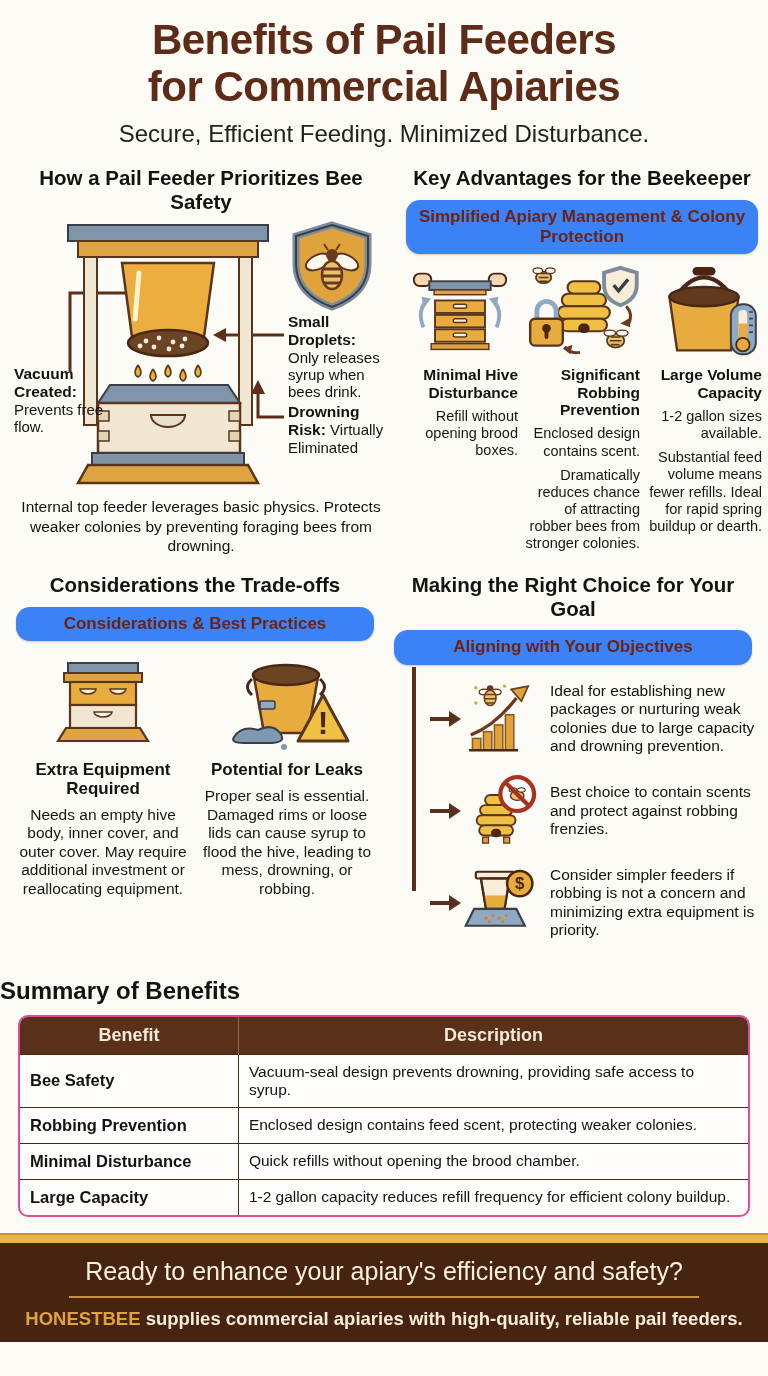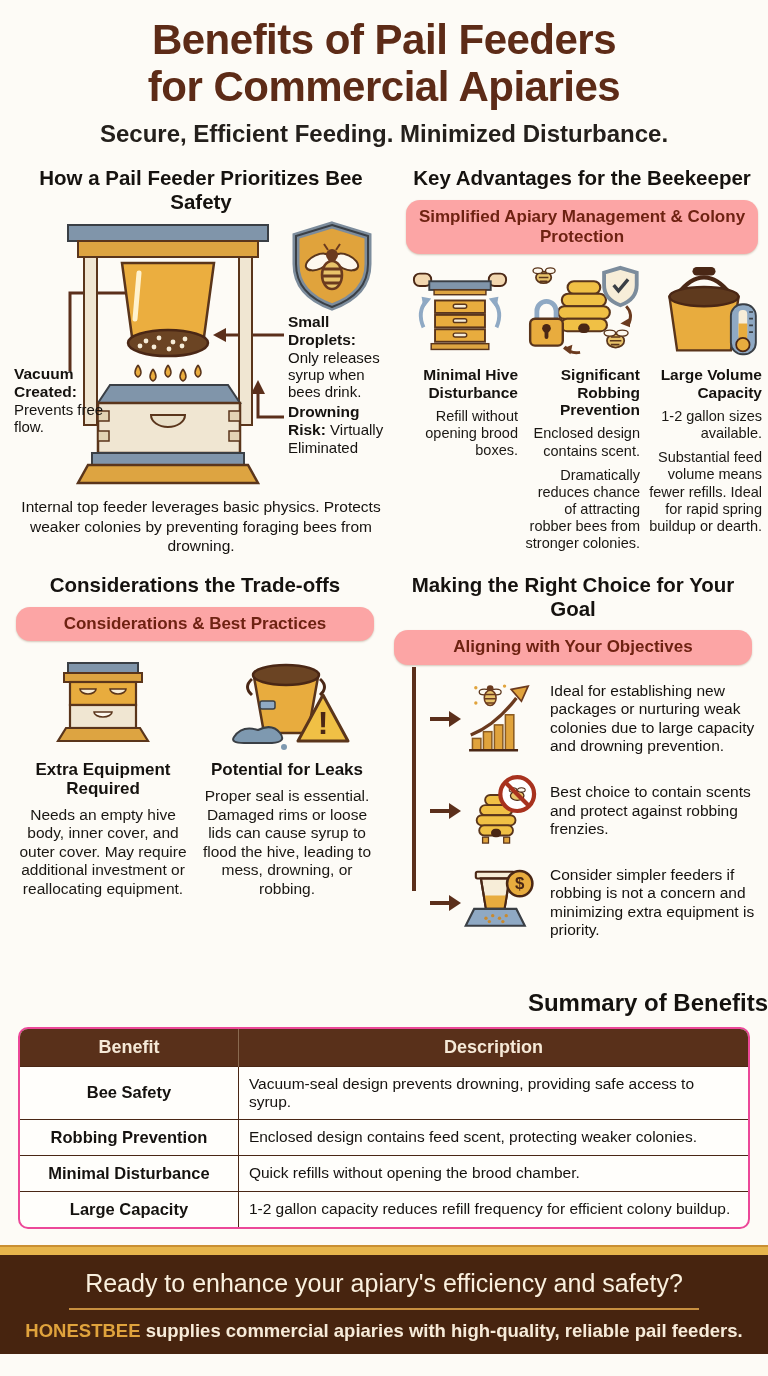--- a/index.html
+++ b/index.html
@@ -2,27 +2,27 @@
 <html><head>
 <meta charset="utf-8">
 <style>
   * { margin:0; padding:0; box-sizing:border-box; }
   body { font-family:"Liberation Sans", sans-serif; background:#e8e4dc; }
   .page { width:768px; height:1376px; margin:0 auto; background:#FDFBF6; overflow:hidden; position:relative; }
 
   
   .header { text-align:center; padding-top:16px; }
   .title { color:#5D2B17; font-weight:bold; font-size:42px; line-height:1.12; letter-spacing:-0.5px; }
-  .subtitle { color:#24201C; font-size:24px; margin-top:10px; font-weight:700; }
+  .subtitle { color:#24201C; font-size:24px; margin-top:10px; font-weight:400; }
 
   
   .cols { display:flex; padding:0 6px; }
   .col { flex:1; padding:0 6px; }
   .sec-head { text-align:center; font-size:20.5px; font-weight:bold; color:#15120F; line-height:1.15; margin-top:18px; }
-  .banner { background:#fca5a5; color:#6E2212; font-weight:bold; font-size:17px; text-align:center;
+  .banner { background:#3b82f6; color:#6E2212; font-weight:bold; font-size:17px; text-align:center;
             border-radius:14px; padding:7px 10px; margin:10px 4px 6px 4px; line-height:1.2;
             box-shadow:0 1px 2px rgba(90,50,10,.25); }
 
   
   .illo { position:relative; width:378px; height:268px; margin-top:6px; }
   .illo svg.main { position:absolute; left:0; top:0; }
   .illo-label { position:absolute; font-size:15px; line-height:1.15; color:#15120F; }
   .illo-label b { font-size:15.5px; }
   .lab-vacuum { left:2px; top:146px; width:90px; }
   .lab-droplets { left:276px; top:94px; width:104px; }
@@ -47,27 +47,27 @@
   .choice-list { position:relative; margin:14px 0 0 22px; padding-left:52px; }
   .choice-vline { position:absolute; left:0; top:-12px; bottom:52px; width:4px; background:#5B2F1B; }
   .choice-row { display:flex; align-items:center; gap:10px; margin-bottom:14px; position:relative; }
   .choice-branch { position:absolute; left:-34px; top:50%; margin-top:-2px; width:20px; height:4px; background:#5B2F1B; }
   .choice-branch::after { content:""; position:absolute; right:-11px; top:-6px; border-left:12px solid #5B2F1B;
                           border-top:8px solid transparent; border-bottom:8px solid transparent; }
   .choice-ic { width:76px; flex:0 0 76px; display:flex; justify-content:center; }
   .choice-text { font-size:15.5px; line-height:1.2; color:#15120F; }
 
   
-  .summary-head { text-align:right; font-size:24px; font-weight:bold; color:#15120F; margin-top:32px; }
+  .summary-head { text-align:left; font-size:24px; font-weight:bold; color:#15120F; margin-top:20px; }
   .tbl-wrap { margin:10px 18px 0 18px; border:2px solid #ec4899; border-radius:10px; overflow:hidden; background:#FFFEFB; }
   table { width:100%; border-collapse:collapse; }
   th { background:#59301A; color:#F5E9D7; font-size:18px; padding:8px 6px; border-right:1.5px solid #8a6a50; }
   th:last-child { border-right:none; }
   td { border-top:1.5px solid #4A2715; font-size:15.5px; padding:8px 10px; color:#15120F; vertical-align:middle; }
-  td.benefit { width:30%; text-align:center; font-weight:bold; font-size:16.5px; border-right:1.5px solid #4A2715; }
+  td.benefit { width:30%; font-weight:bold; font-size:16.5px; border-right:1.5px solid #4A2715; }
 
   
   .gold-strip { height:10px; background:#E7B54C; margin-top:16px; border-top:2px solid #C98F33; }
   .footer { background:#47240F; color:#F7EBD9; text-align:center; padding:14px 0 12px 0; }
   .foot-headline { font-size:25px; font-weight:normal; color:#FAF0DE; }
   .foot-divider { width:82%; height:2px; background:#C89040; margin:10px auto; }
   .foot-supplies { font-size:18.5px; font-weight:bold; margin-top:6px; }
   .foot-supplies .brand { color:#E0A33C; }
 </style>
 </head>

